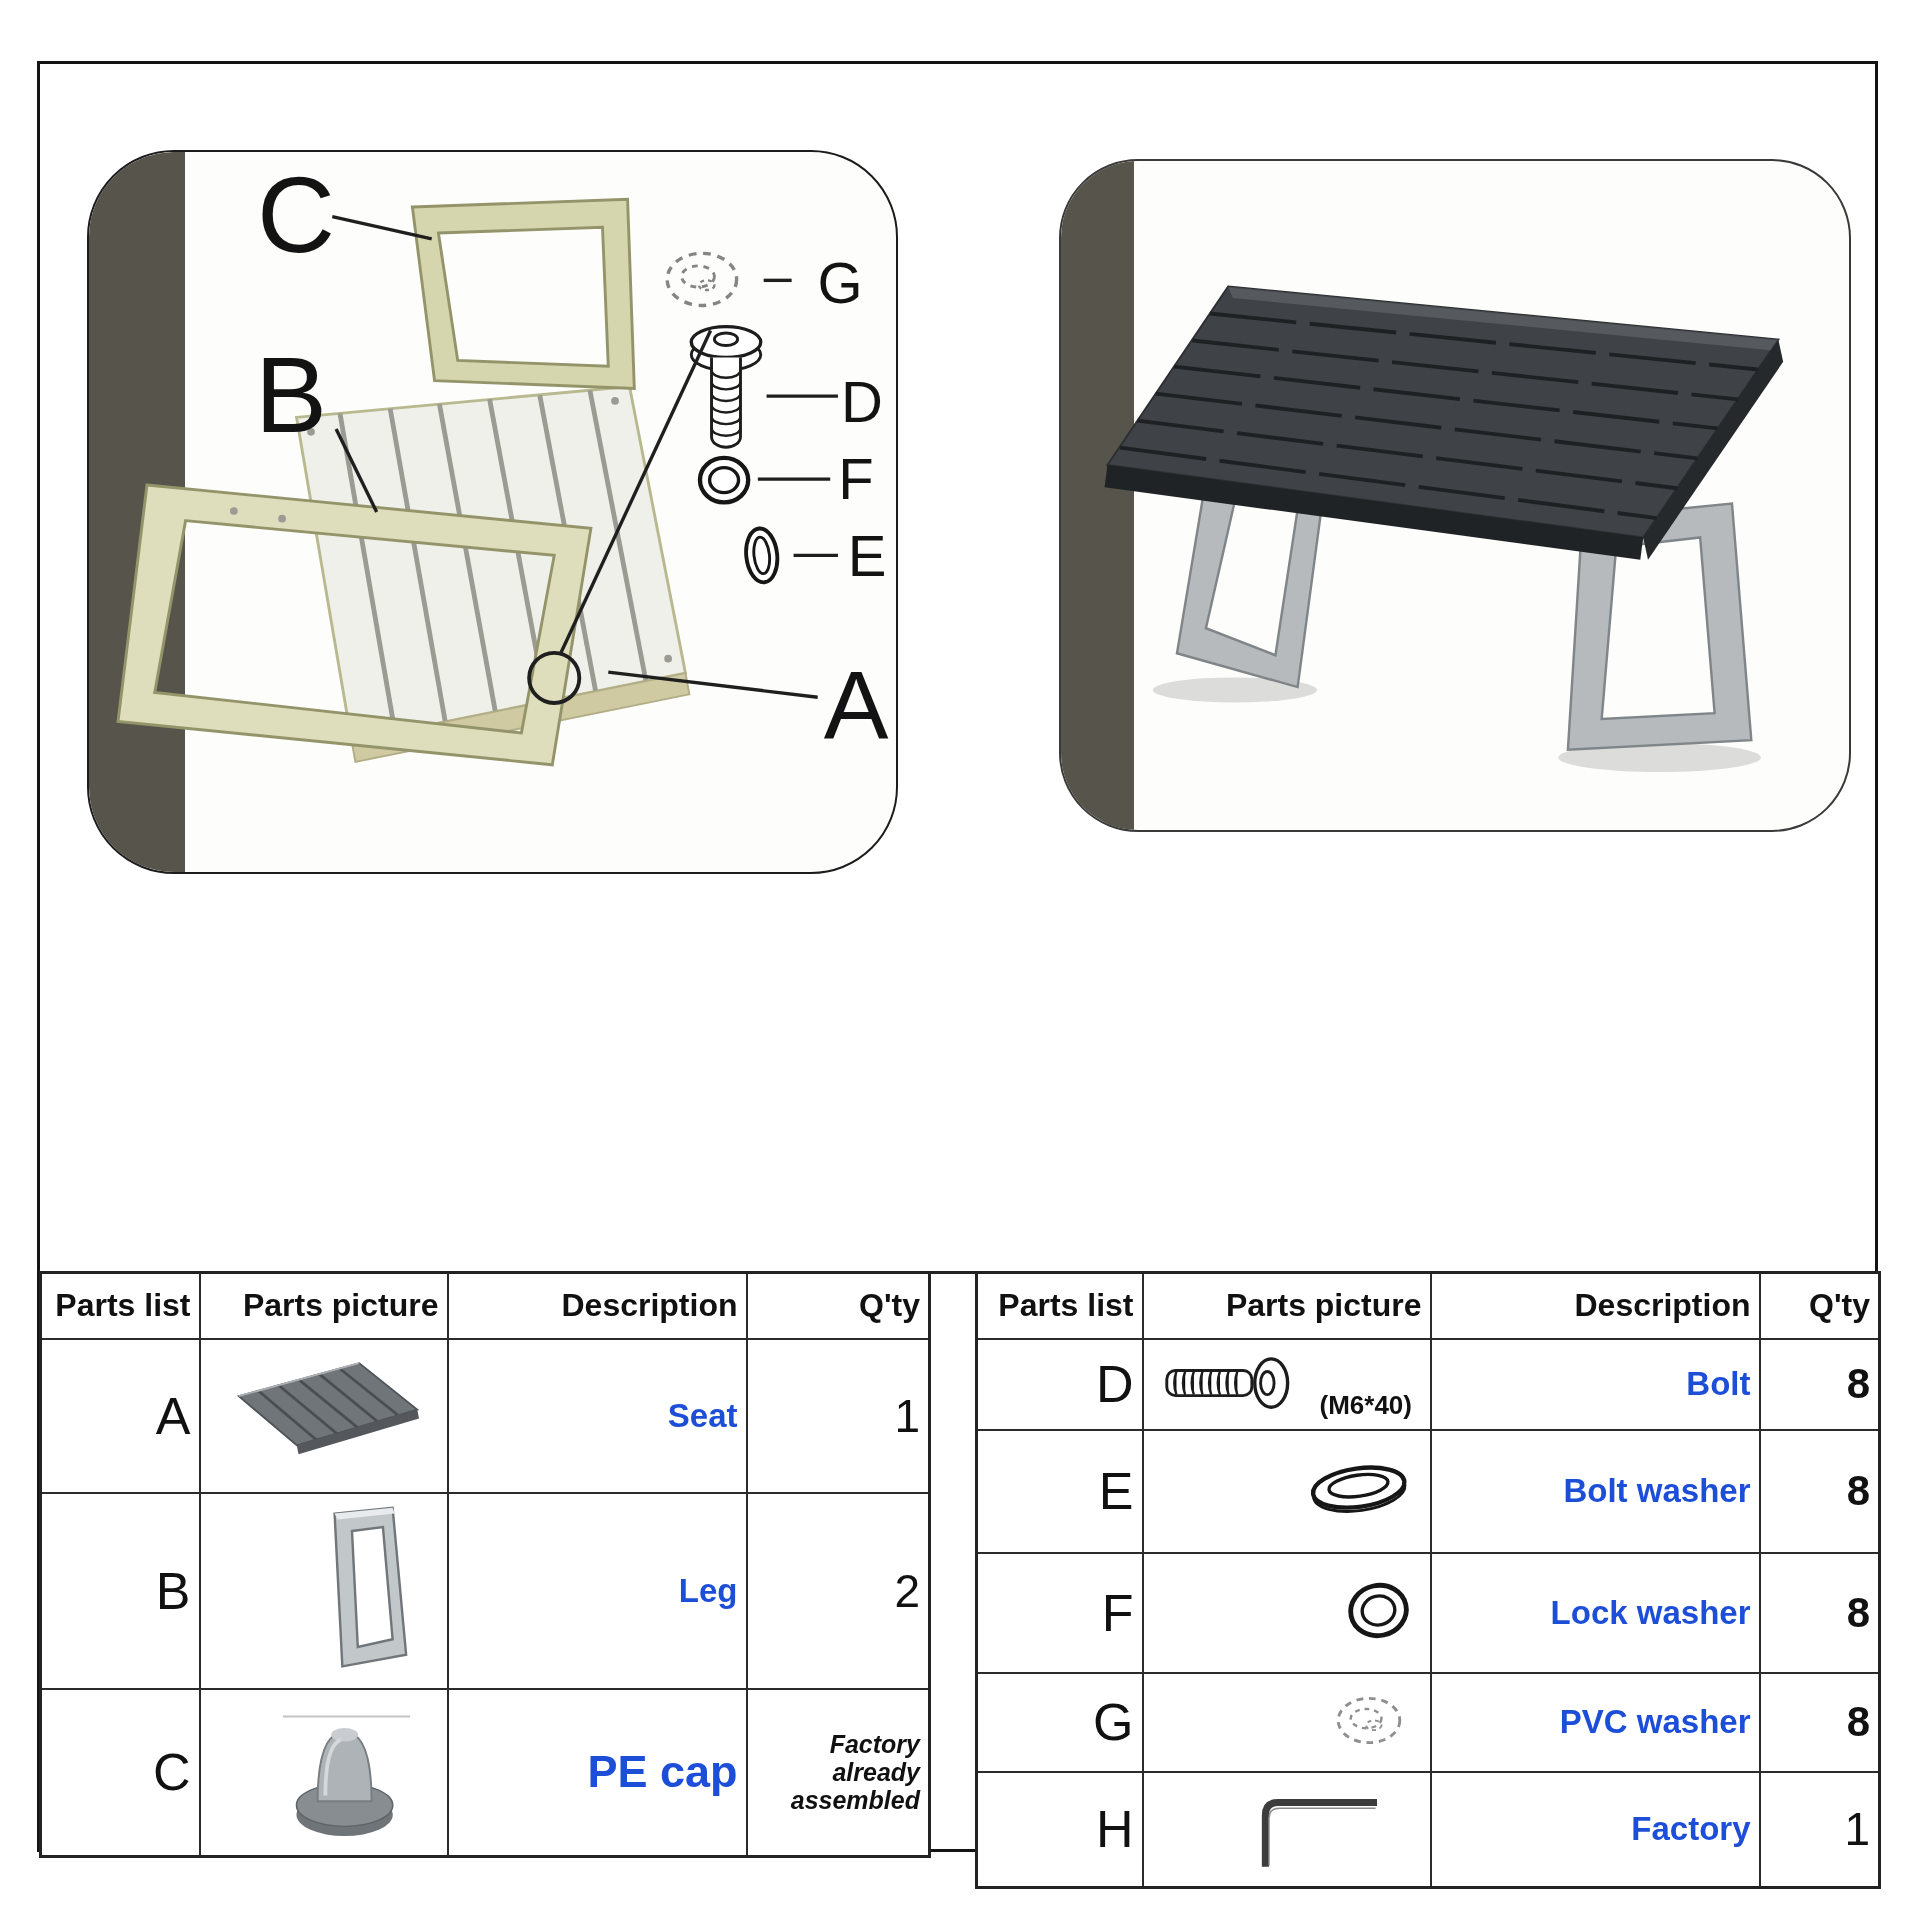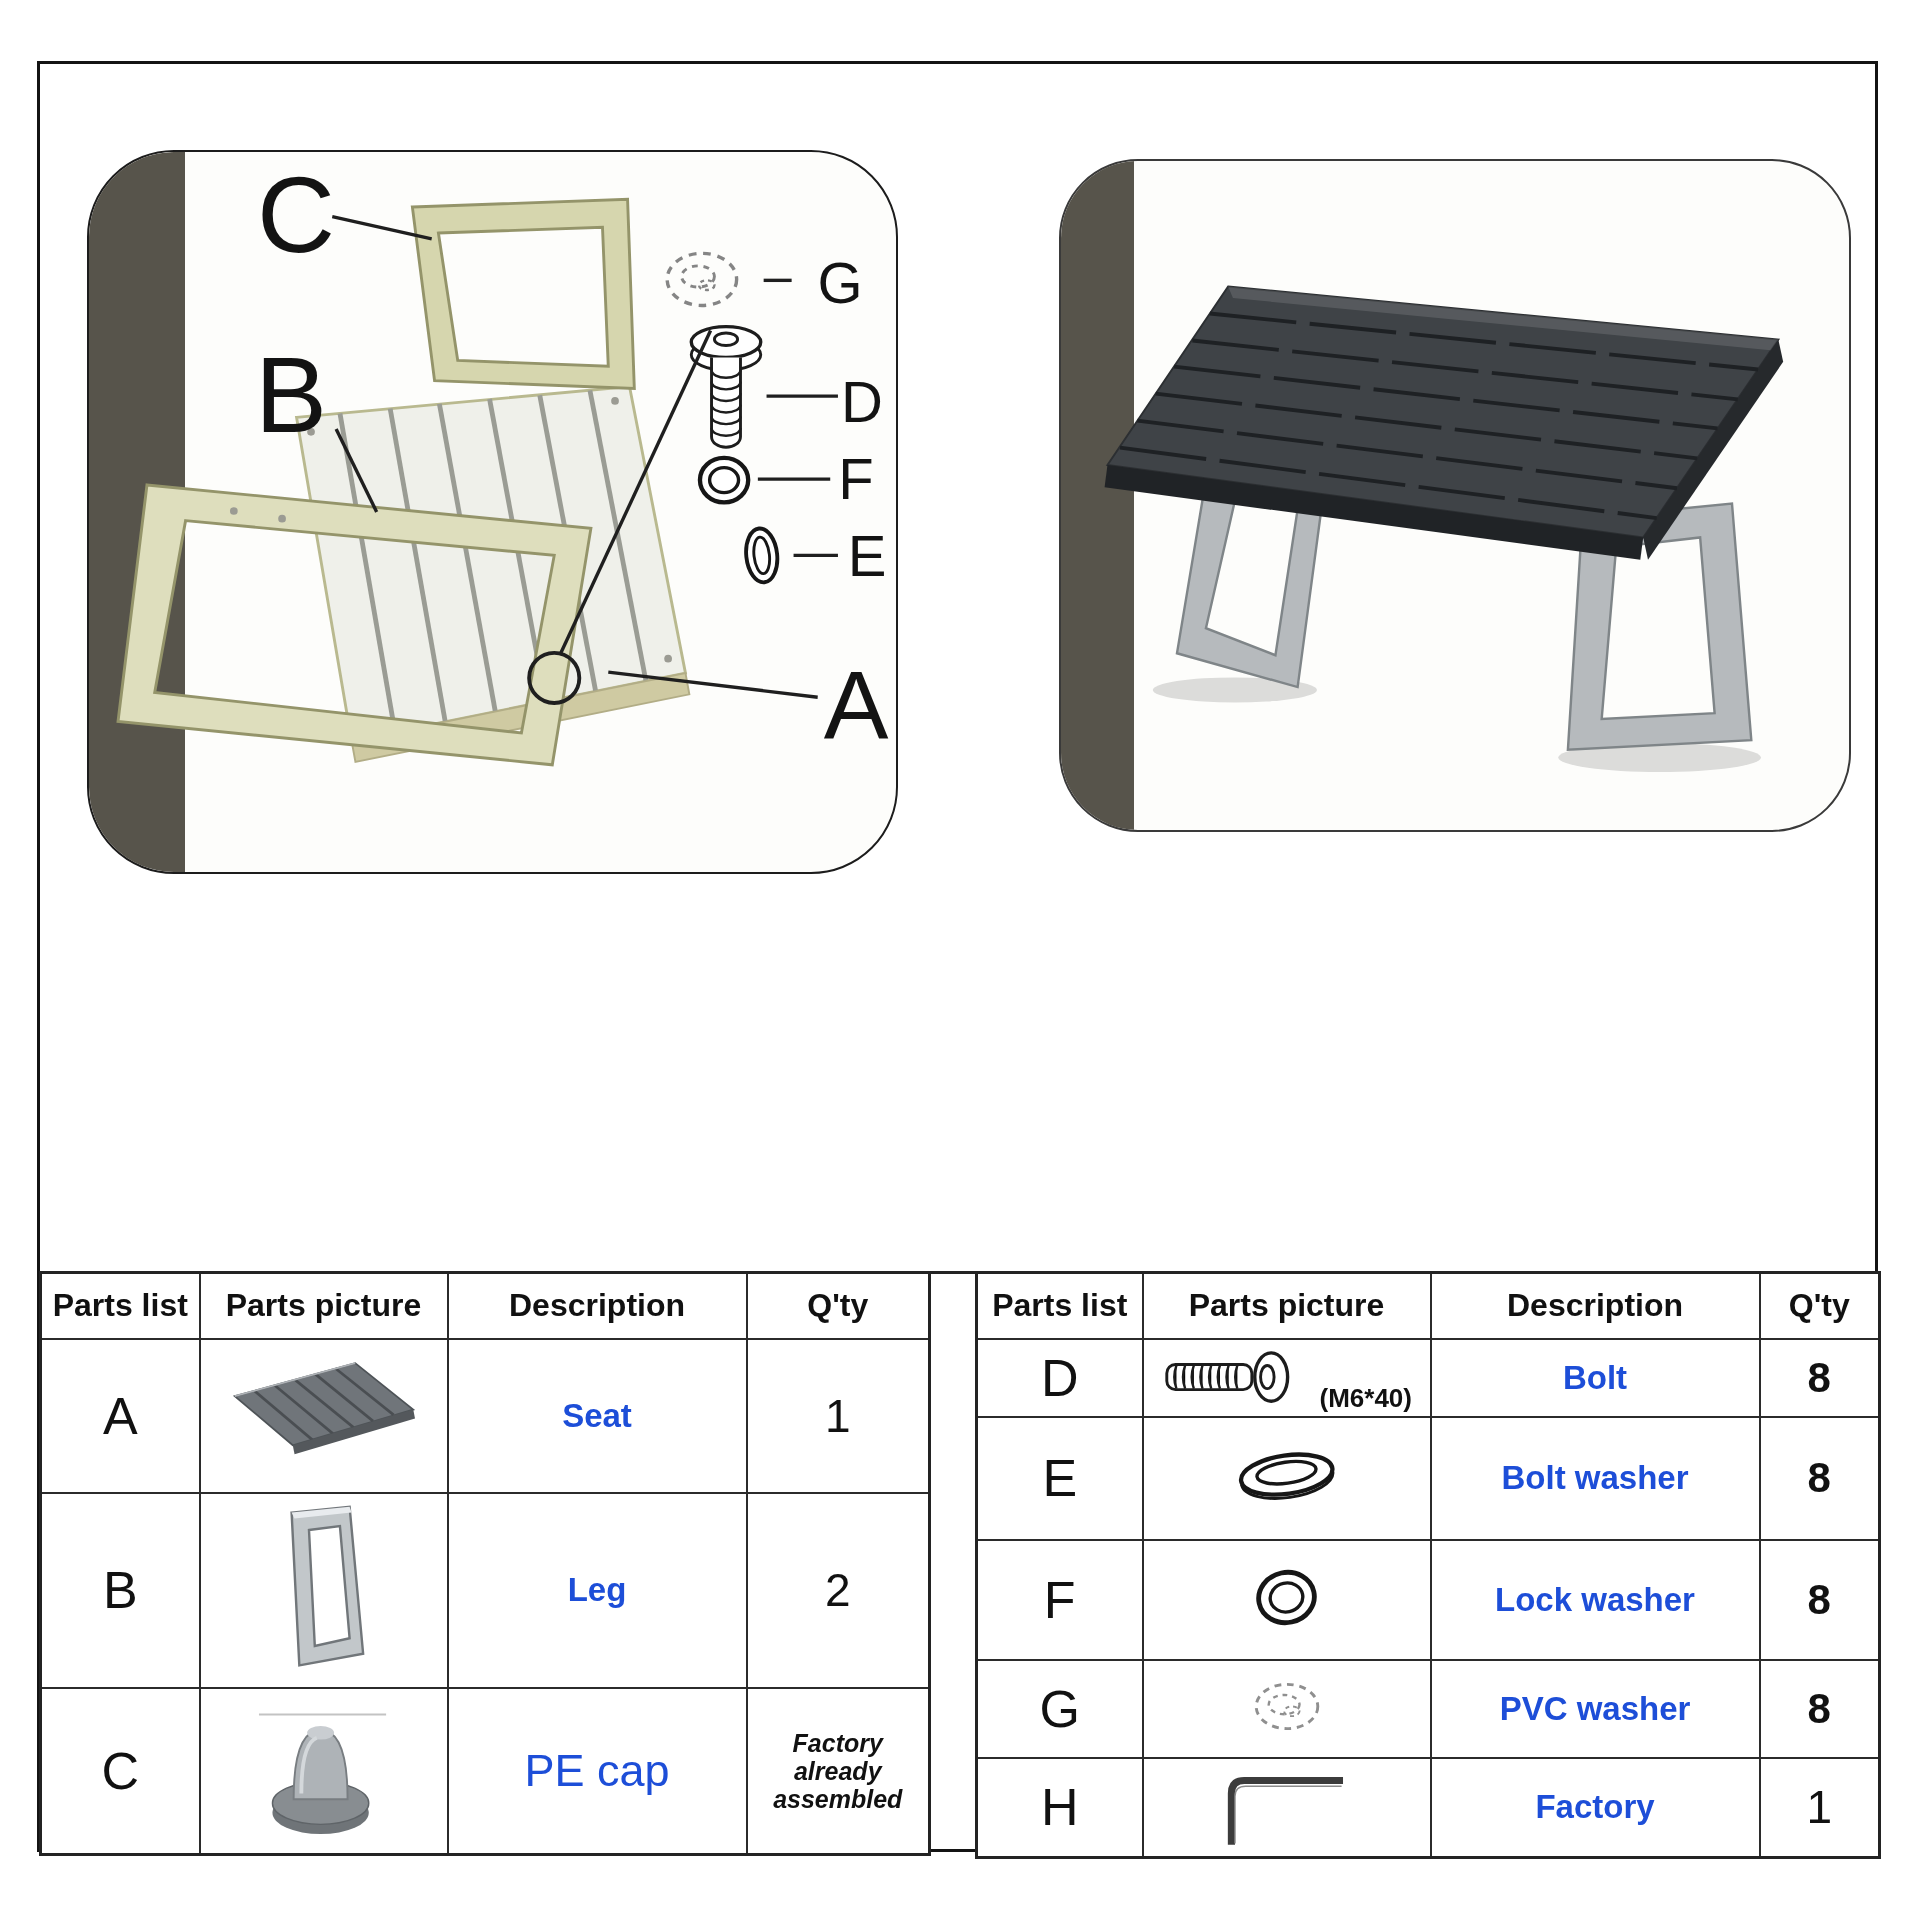--- a/index.html
+++ b/index.html
@@ -16,26 +16,26 @@
   .leftp .band{width:96px;border-radius:83px 0 0 83px;}
   .rightp .band{width:73px;border-radius:75px 0 0 75px;}
   .panel svg{position:absolute;left:0;top:0;}
   
   .dlabel{position:absolute;transform:translate(-50%,-50%);font-weight:400;line-height:1;color:#131313;}
   .dlabel.big{font-size:108px;}
   .dlabel.biga{font-size:97px;}
   .dlabel.small{font-size:58px;}
   
   table.parts{position:absolute;border-collapse:collapse;table-layout:fixed;background:#ffffff;}
-  table.parts td,table.parts th{border:2.9px solid #2b2b2b;padding:0;text-align:center;vertical-align:middle;overflow:hidden;}
+  table.parts td,table.parts th{border:2.9px solid #2b2b2b;padding:8px;text-align:right;vertical-align:middle;overflow:hidden;}
   table.parts{border:3.9px solid #232323;}
   th.hdr{font-weight:700;font-size:32px;color:#111;}
   td.part-letter{font-weight:400;font-size:52px;color:#111;}
   td.descr{font-weight:700;font-size:33px;color:#1d4ed8;}
-  td.descr.pe{font-weight:400;font-size:45px;}
+  td.descr.pe{font-weight:700;font-size:45px;}
   td.qty{font-weight:400;font-size:46px;color:#111;}
   td.qty.bold8{font-weight:700;font-size:42px;}
   td.qty .fact{display:block;font-size:25px;font-weight:700;line-height:1.12;font-style:italic;}
   .bolt-cell{display:flex;align-items:center;justify-content:center;gap:13.5px;}
   .mnote{font-weight:700;font-size:26px;color:#111;margin-top:42px;}
   .gap-top-line{left:925px;top:1271px;width:54px;height:0;border-top:3.9px solid #232323;}
 </style>
 </head>
 <body>
 

